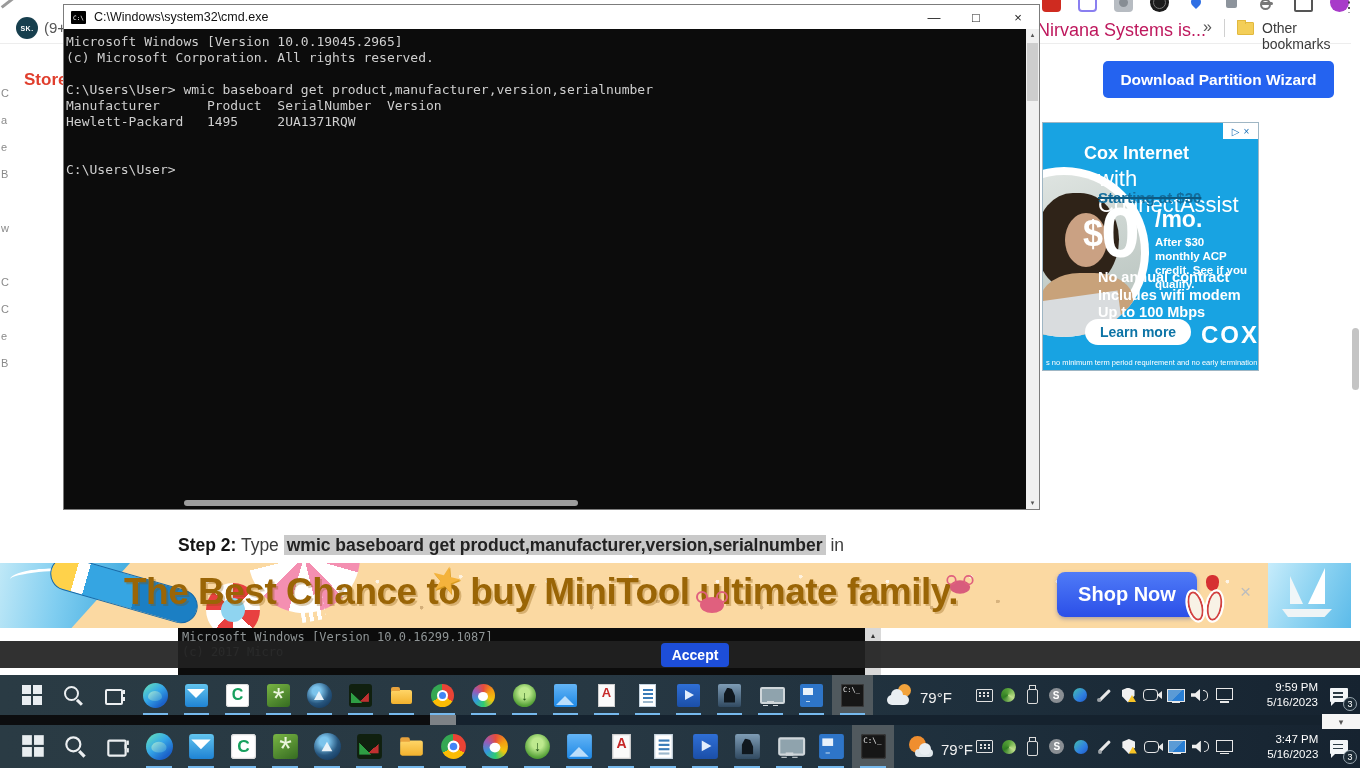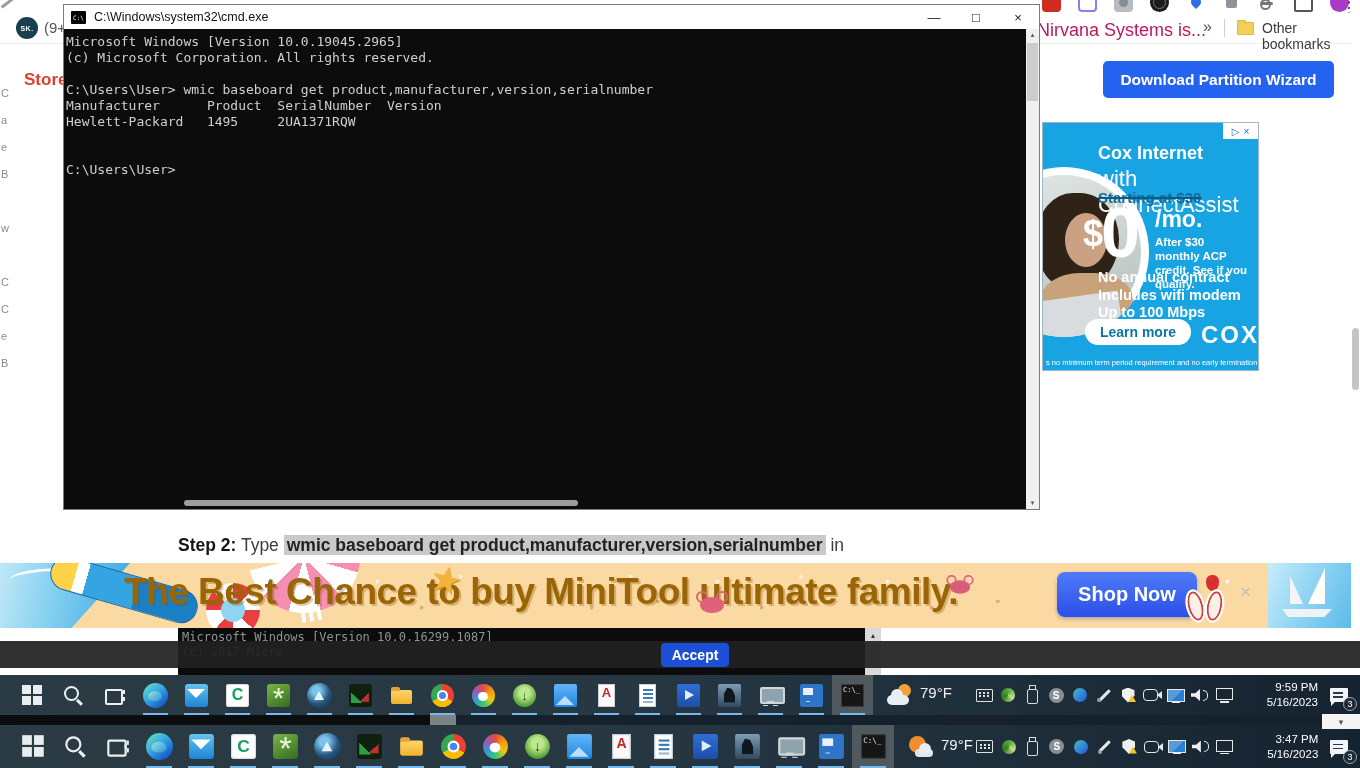--- a/index.html
+++ b/index.html
@@ -42,21 +42,21 @@
 
   
   .cox-ad { position:absolute; left:1043px; top:123px; width:215px; height:247px; background:#18a3e2; outline:1px solid #9fb6c4; overflow:hidden; color:#fff; }
   .adchoices { position:absolute; right:0; top:0; width:35px; height:16px; background:#fff; display:flex; align-items:center; justify-content:center; gap:4px; font-size:10px; color:#1a6fb5; }
   .ad-photo { position:absolute; left:-64px; top:44px; width:170px; height:170px; border-radius:50%; background:#fff; overflow:hidden; }
   .ph-bg { position:absolute; inset:8px; border-radius:50%; background:linear-gradient(160deg,#e3e8e5,#b3bfba); }
   .ph-hair { position:absolute; left:58px; top:26px; width:82px; height:98px; border-radius:48% 52% 58% 50%; background:#2f2318; }
   .ph-face { position:absolute; left:86px; top:46px; width:42px; height:54px; border-radius:50%; background:#caa183; }
   .ph-shirt { position:absolute; left:62px; top:106px; width:92px; height:62px; border-radius:42% 42% 0 0; background:#c8a27a; }
   .ph-laptop { position:absolute; left:18px; top:132px; width:124px; height:42px; background:#d9dcde; transform:rotate(-8deg); }
-  .cox-title { position:absolute; left:55px; top:20px; font-size:18px; font-weight:bold; }
+  .cox-title { position:absolute; left:41px; top:20px; font-size:18px; font-weight:bold; }
   .cox-sub { position:absolute; left:55px; top:43px; font-size:22px; font-weight:500; }
   .cox-strike { position:absolute; left:55px; top:66px; font-size:15px; font-weight:bold; color:#136d9c; text-decoration:line-through; text-decoration-thickness:2px; text-decoration-color:#0d5a82; }
   .cox-cur { position:absolute; left:40px; top:90px; font-size:36px; font-weight:800; }
   .cox-val { position:absolute; left:58px; top:70px; font-size:70px; font-weight:800; }
   .cox-unit { position:absolute; left:112px; top:83px; font-size:23px; font-weight:800; }
   .cox-note { position:absolute; left:112px; top:112px; width:96px; font-size:11.5px; font-weight:bold; line-height:14px; }
   .cox-features { position:absolute; left:55px; top:146px; font-size:14.5px; font-weight:bold; line-height:17.5px; }
   .cox-cta { position:absolute; left:42px; top:196px; width:106px; height:26px; background:#fff; border-radius:14px; color:#0d74a6; font-size:14px; font-weight:bold; display:flex; align-items:center; justify-content:center; }
   .cox-brand { position:absolute; left:158px; top:198px; font-size:24px; font-weight:800; letter-spacing:2px; }
   .cox-disc { position:absolute; left:3px; bottom:3px; font-size:7.5px; white-space:nowrap; }
@@ -175,21 +175,21 @@
   [data-icon="kindle"]::before { inset:1px; background:linear-gradient(180deg,#7e9cb5,#314a61); border-radius:2px; }
   [data-icon="kindle"]::after { left:7px; top:5px; width:11px; height:15px; background:#10181f; clip-path:polygon(0 100%,0 42%,30% 0,72% 10%,100% 55%,100% 100%); }
   [data-icon="projector"]::before { left:2px; top:4px; width:21px; height:13px; border:2px solid #cfd6da; border-radius:2px; background:#8fa3ad; }
   [data-icon="projector"]::after { left:9px; top:18px; width:7px; height:3px; background:#cfd6da; box-shadow:-5px 3px 0 -1px #cfd6da,5px 3px 0 -1px #cfd6da; }
   [data-icon="sysinfo"]::before { inset:1px; background:#2e75c8; border-radius:2px; }
   [data-icon="sysinfo"]::after { left:4px; top:5px; width:10px; height:7px; background:#e8f1fa; box-shadow:0 10px 0 -3px #bcd6ee,13px 1px 0 -4px #f7d74c; }
   [data-icon="cmd"]::before { inset:1px; background:#161616; border-radius:2px; box-shadow:inset 0 0 0 1px #3a3a3a; }
   [data-icon="cmd"]::after { content:"C:\\_"; left:3px; top:3px; color:#e8e8e8; font-size:7px; font-family:"DejaVu Sans Mono",monospace; }
 
   
-  .weather { display:flex; align-items:flex-start; gap:7px; margin-left:14px; color:#f0f0f0; font-size:15px; }
+  .weather { display:flex; align-items:flex-end; gap:7px; margin-left:14px; color:#f0f0f0; font-size:15px; }
   .w-ic { width:26px; height:22px; position:relative; }
   .w-sun { position:absolute; right:2px; top:0; width:13px; height:13px; border-radius:50%; background:#f2a33c; }
   .w-cloud { position:absolute; left:0; bottom:1px; width:22px; height:10px; border-radius:6px; background:#e9eef2; }
   .w-cloud::before { content:""; position:absolute; left:4px; top:-6px; width:12px; height:12px; border-radius:50%; background:#e9eef2; }
   .sunny .w-sun { left:1px; right:auto; width:17px; height:17px; background:#ef8e2f; }
   .sunny .w-cloud { left:7px; width:18px; height:8px; background:#dfe6ea; }
 
   
   .tray { margin-left:auto; display:flex; align-items:center; height:100%; }
   .tray-ic { width:24px; height:28px; position:relative; display:flex; align-items:center; justify-content:center; }

